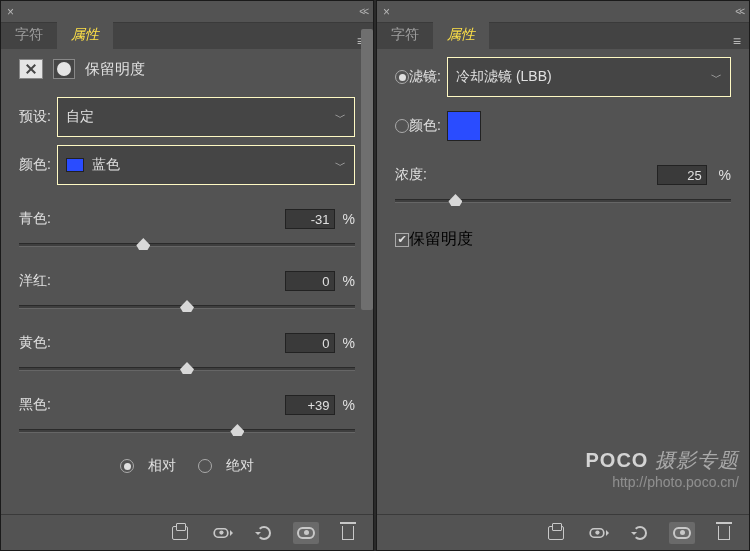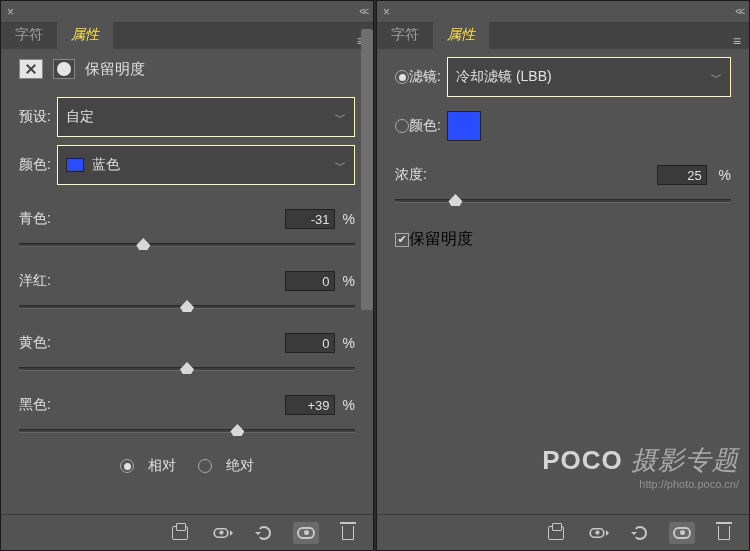--- a/index.html
+++ b/index.html
@@ -51,23 +51,23 @@
   .trash { width:12px; height:14px; border:1.5px solid #c8c8c8; border-top:none; position:relative; }
   .trash::before { content:''; position:absolute; top:-4px; left:-3px; width:16px; height:2px; background:#c8c8c8; }
   .clip-ic { width:16px; height:14px; border:1.5px solid #c8c8c8; border-radius:2px; position:relative;}
   .clip-ic::after{content:'';position:absolute;width:8px;height:6px;border:1.5px solid #c8c8c8;border-radius:1px;top:-4px;left:3px;background:#535353;}
   .reset-ic{ width:14px;height:14px;border:2px solid #c8c8c8;border-radius:50%;border-left-color:transparent;position:relative;}
   .reset-ic::after{content:'';position:absolute;top:4px;left:-4px;border:3px solid transparent;border-top-color:#c8c8c8;}
   .eyearrow{ position:relative; width:20px; display:inline-flex; align-items:center; }
   .eyearrow .eye{ transform:scale(0.85);} 
   .eyearrow::after{content:'';position:absolute;right:-4px;top:3px;border:3px solid transparent;border-left-color:#c8c8c8;}
   .watermark { position: absolute; right: 10px; bottom: 60px; color: rgba(255,255,255,0.5); text-align: right; font-style: italic; }
-  .watermark .big { font-size: 26px; letter-spacing:1px; }
+  .watermark .big { font-size: 20px; letter-spacing:1px; }
   .watermark .big b{ font-style:normal; color:rgba(255,255,255,0.75); }
-  .watermark .sm { font-size: 11px; font-style:normal; color: rgba(255,255,255,0.35); }
+  .watermark .sm { font-size: 14px; font-style:normal; color: rgba(255,255,255,0.35); }
   .scrollbar { position:absolute; right:2px; top:52px; bottom:38px; width:10px; }
   .sb-thumb { position:absolute; top:0; height:58%; width:100%; background:#6f6f6f; border-radius:2px; }
   .side-strip{ position:absolute; right:0; top:28px; bottom:36px; width:12px; }
 </style>
 </head>
 <body>
 
 <div class="panel panel-left">
   <div class="titlebar">
     <span class="close-x">×</span>

